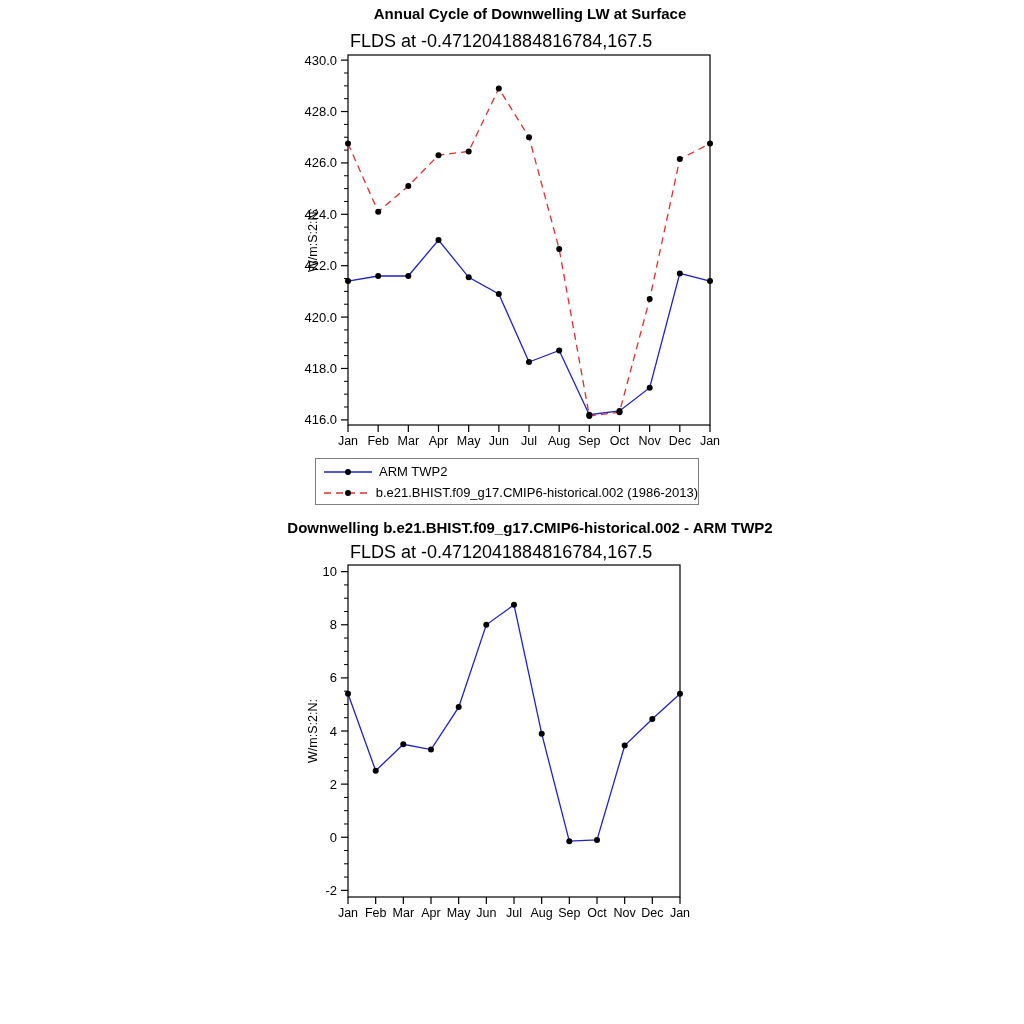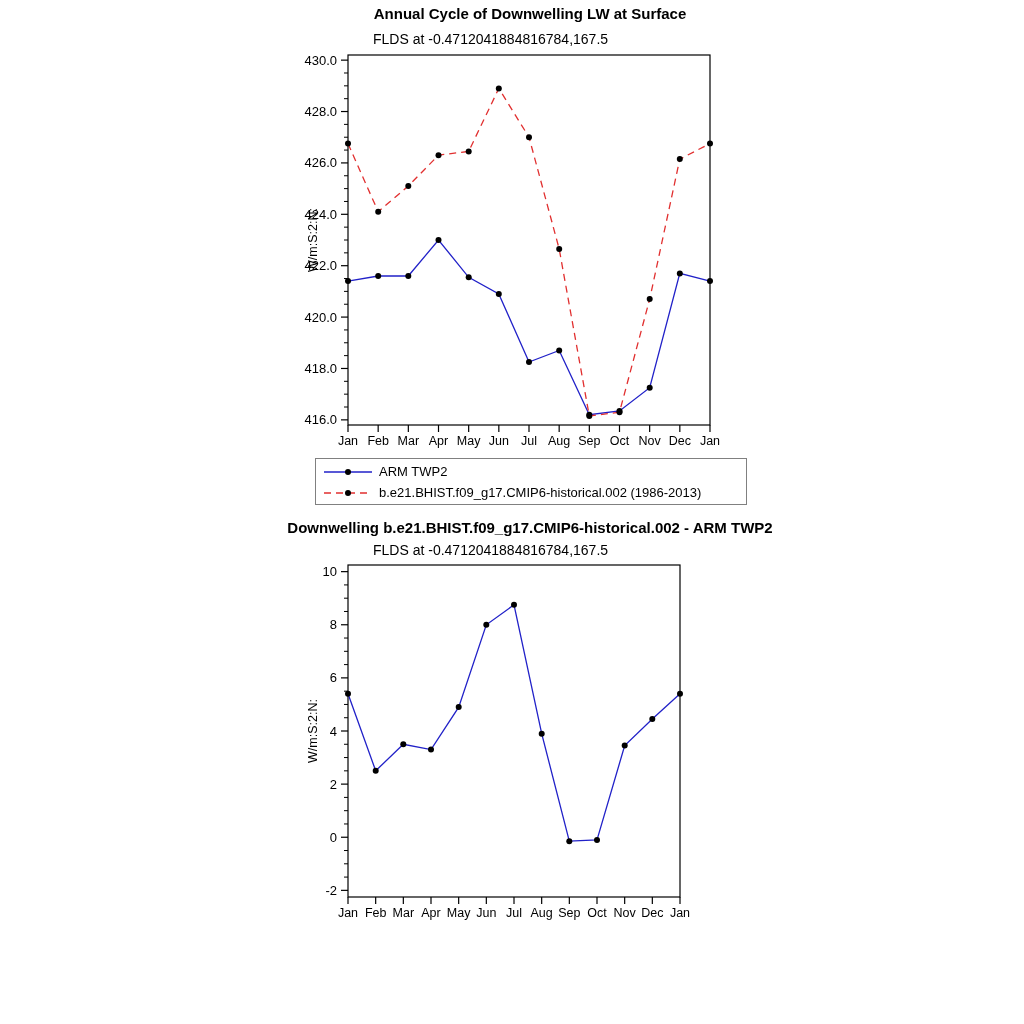--- a/index.html
+++ b/index.html
@@ -12,23 +12,22 @@
     overflow: hidden;
   }
   .abs { position: absolute; }
   .chart-title {
     font-weight: bold;
     font-size: 15px;
     white-space: nowrap;
     transform: translateX(-50%);
   }
   .chart-subtitle {
-    font-size: 14px;
+    font-size: 18px;
     white-space: nowrap;
-    margin-left: 23px;
   }
   svg text { font-family: "Liberation Sans", "DejaVu Sans", sans-serif; }
   .legend-box {
     border: 1px solid #808080;
     background: #ffffff;
     box-sizing: border-box;
     padding-top: 2px;
   }
   .legend-row { display: flex; align-items: center; height: 21px; padding-left: 6px; }
   .legend-label { font-size: 13px; white-space: nowrap; margin-left: 3px; }
@@ -131,21 +130,21 @@
       <circle cx="249.0" cy="91.2" r="3" fill="#000000"></circle>
       <circle cx="279.2" cy="203.0" r="3" fill="#000000"></circle>
       <circle cx="309.3" cy="370.0" r="3" fill="#000000"></circle>
       <circle cx="339.5" cy="366.2" r="3" fill="#000000"></circle>
       <circle cx="369.7" cy="253.1" r="3" fill="#000000"></circle>
       <circle cx="399.8" cy="113.1" r="3" fill="#000000"></circle>
       <circle cx="430.0" cy="97.6" r="3" fill="#000000"></circle>
     </g>
   </svg>
 
-<div class="abs legend-box" style="left:315px; top:458px; width:432px; height:47px;">
+<div class="abs legend-box" style="left:315px; top:458px; width:384px; height:47px;">
   <div class="legend-row">
     <svg width="54" height="20">
         <line x1="2" y1="10" x2="50" y2="10" stroke="#2121c8" stroke-width="1.3"></line>
         <circle cx="26" cy="10" r="3" fill="#000000"></circle>
       </svg>
     <span class="legend-label">ARM TWP2</span>
   </div>
   <div class="legend-row">
     <svg width="54" height="20">
         <line x1="2" y1="10" x2="50" y2="10" stroke="#e12f2f" stroke-width="1.3" stroke-dasharray="7,5"></line>

